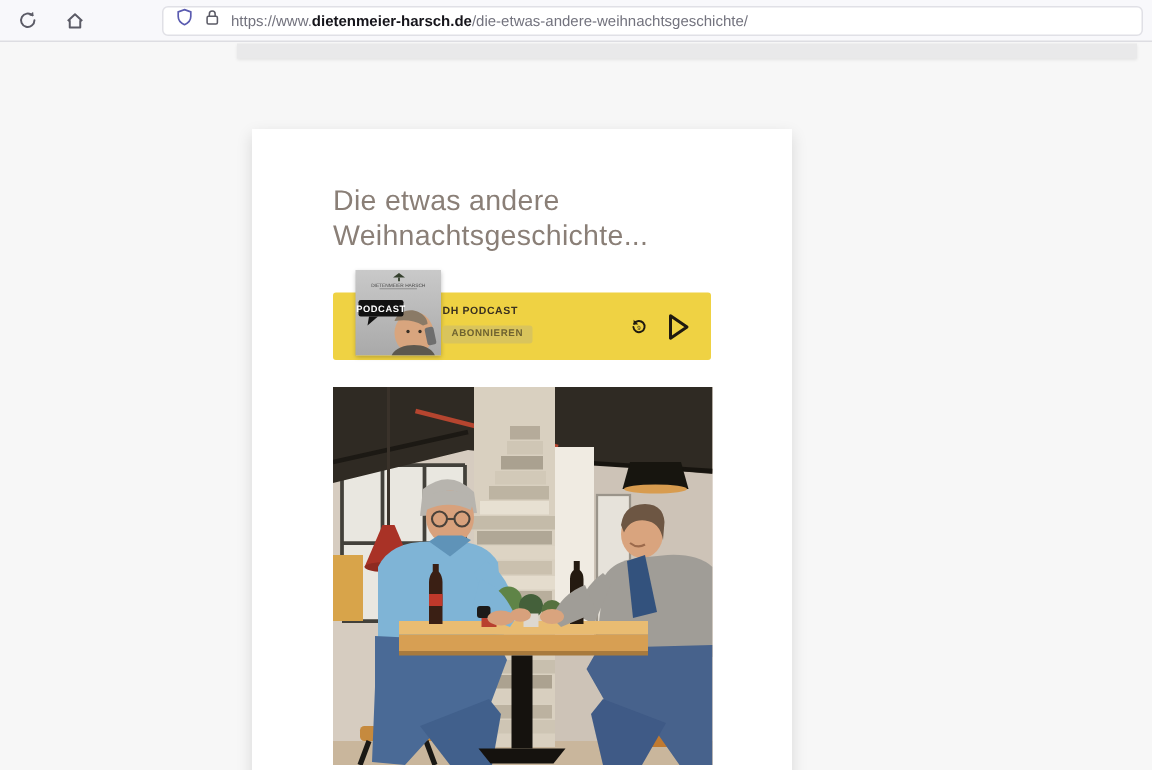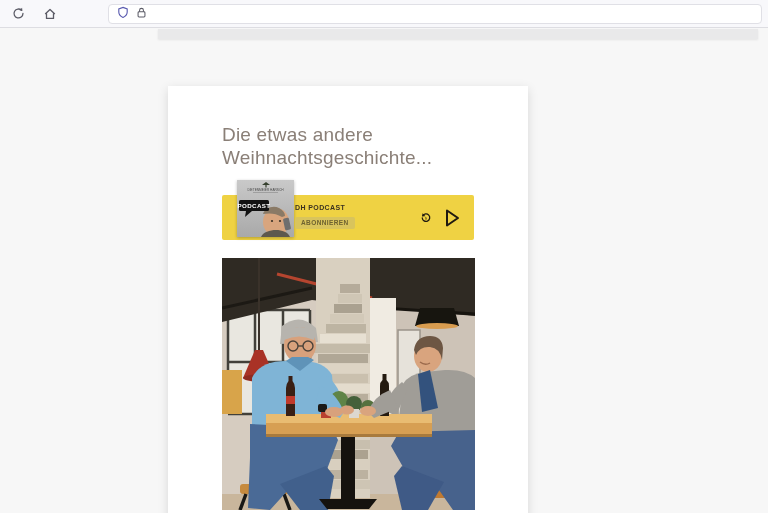--- a/index.html
+++ b/index.html
@@ -73,20 +73,21 @@
       <svg width="12" height="13" viewBox="0 0 16 16">
           <path d="M8 1.2l5.6 2v4.2c0 3.4-2.3 5.8-5.6 7.2C4.7 13.2 2.4 10.8 2.4 7.4V3.2z" fill="none" stroke="#5a5bb0" stroke-width="1.5"></path>
         </svg>
     </span>
     <span style="margin-left:7px">
       <svg width="11" height="13" viewBox="0 0 16 16">
           <rect x="3" y="7" width="10" height="7.5" rx="1.4" fill="none" stroke="#5b5b66" stroke-width="1.5"></rect>
           <path d="M5.2 7V4.8a2.8 2.8 0 0 1 5.6 0V7" fill="none" stroke="#5b5b66" stroke-width="1.5"></path>
         </svg>
     </span>
+    <span class="url-text"><span>https://www.</span><b>dietenmeier-harsch.de</b><span>/die-etwas-andere-weihnachtsgeschichte/</span></span>
   </div>
 </div>
 
 <div class="page">
   <div class="top-band"></div>
 
   <div class="card">
 
     <h1 class="heading">Die etwas andere Weihnachtsgeschichte...</h1>
 

